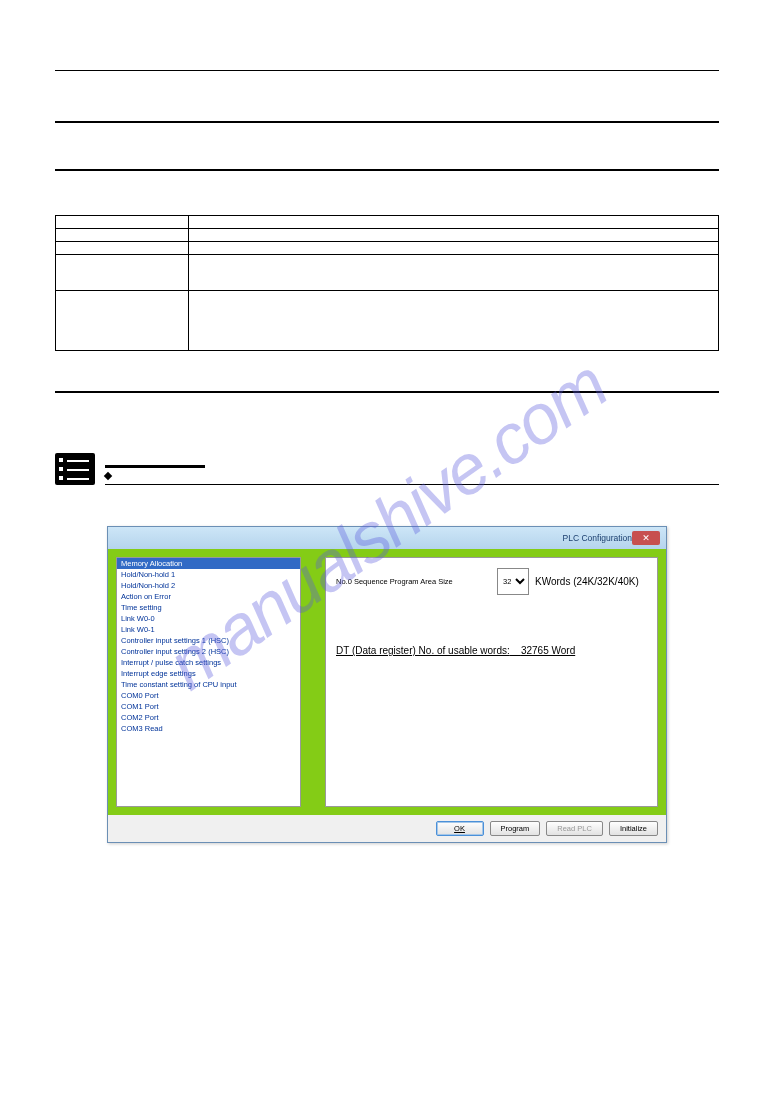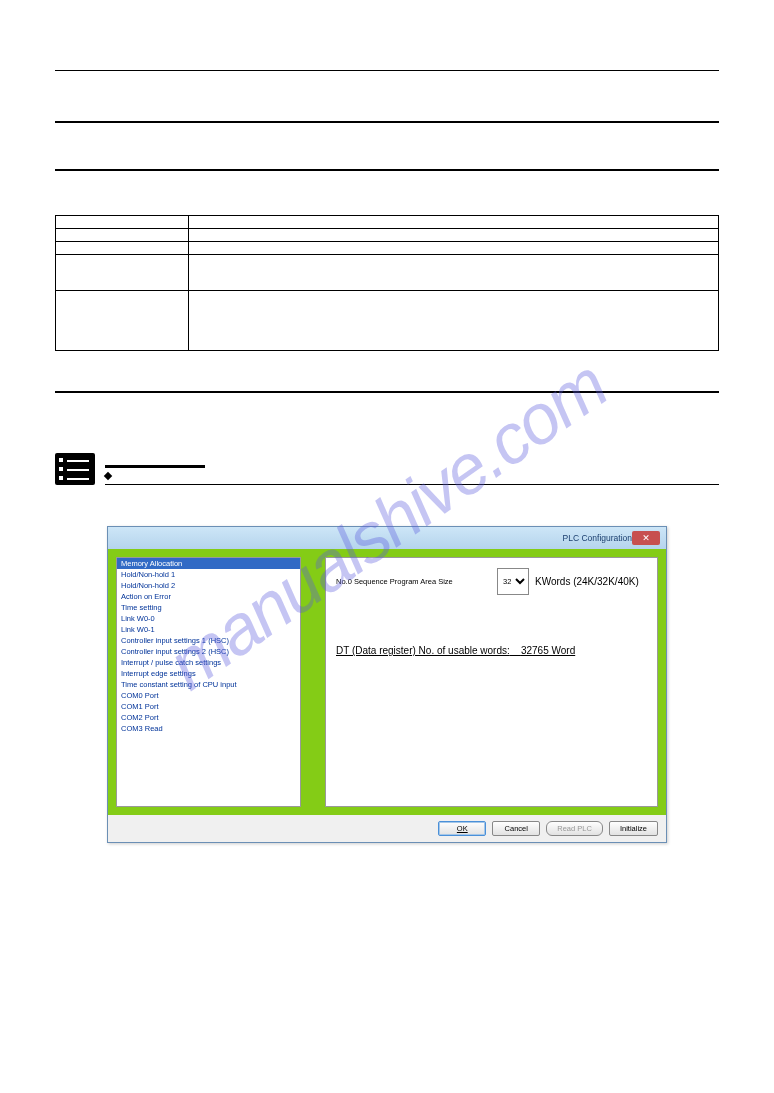--- a/index.html
+++ b/index.html
@@ -145,21 +145,21 @@
 .dialog-buttons button {
   font-size: 7.5px;
   padding: 2px 10px;
   border: 1px solid #888;
   background: linear-gradient(#fefefe, #e2e2e2);
   border-radius: 2px;
   min-width: 48px;
   cursor: pointer;
 }
 .dialog-buttons button.default { border: 1px solid #4a90d9; box-shadow: 0 0 0 1px #a5c7e8 inset; text-decoration: underline; }
-.dialog-buttons button:disabled { color: #999; cursor: default; border-radius: 6px; }
+.dialog-buttons button:disabled { color: #999; cursor: default; }
 
 .watermark {
   position: absolute;
   left: 50%; top: 48%;
   transform: translate(-50%, -50%) rotate(-35deg);
   font-size: 70px;
   color: rgba(90, 90, 220, 0.35);
   font-family: Arial, sans-serif;
   font-style: italic;
   letter-spacing: -2px;
@@ -249,21 +249,21 @@
           </div>
           <div class="dt-row">
             <span>DT (Data register) No. of usable words:</span>
             &nbsp;&nbsp;
             <span>32765 Word</span>
           </div>
         </div>
       </div>
       <div class="dialog-buttons">
         <button class="default">OK</button>
-        <button>Cancel</button>
+        <button>Program</button>
         <button disabled="">Read PLC</button>
         <button>Initialize</button>
       </div>
     </div>
   </div>
 </div>
 
 <div class="watermark">manualshive.com</div>
 
 </body></html>

